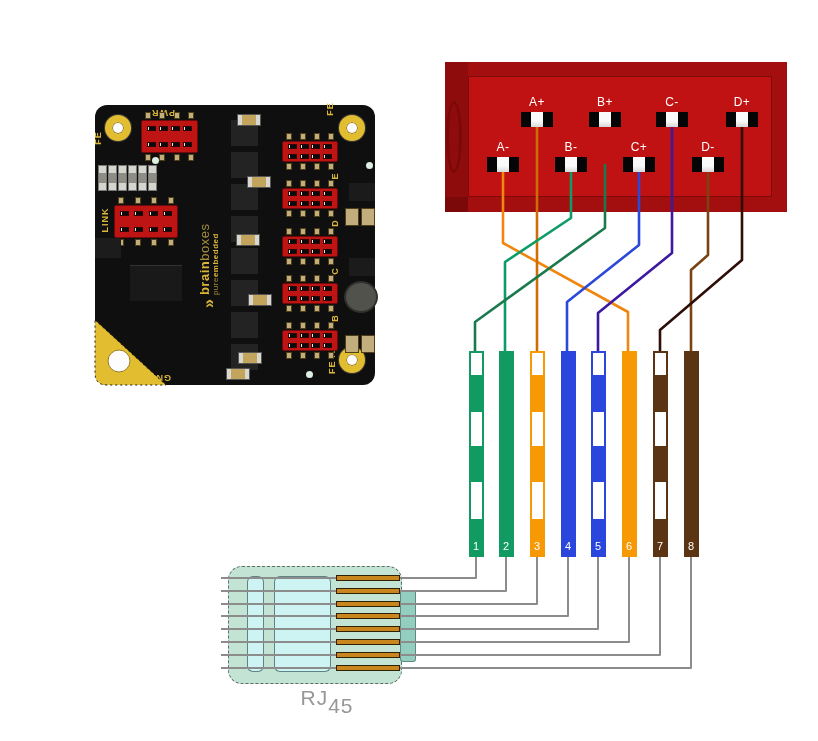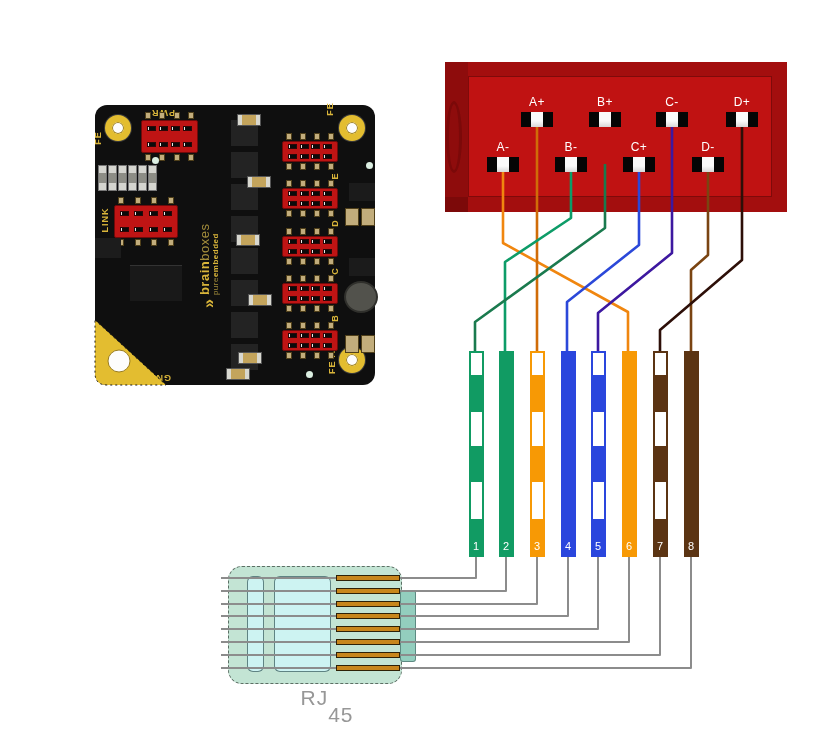--- a/index.html
+++ b/index.html
@@ -49,21 +49,21 @@
   #rj45-tab{position:absolute;left:400px;top:590px;width:14px;height:70px;background:#93cebe;
             border:1px solid rgba(40,70,70,0.5);border-radius:3px;z-index:1;}
   .rj45-slot{position:absolute;top:576px;height:96px;background:#cdf3f2;
              border:1px solid rgba(35,70,70,0.65);border-radius:6px;box-sizing:border-box;z-index:2;}
   #rj45-slot-narrow{left:247px;width:17px;}
   #rj45-slot-main{left:274px;width:57px;}
   .contact{position:absolute;left:336px;width:64px;height:6px;background:#c8861c;
            border:1px solid #2e2107;box-sizing:border-box;z-index:5;}
   #rj45-label{position:absolute;left:292px;top:686px;width:70px;text-align:center;color:#979797;
               font-size:21px;font-weight:400;letter-spacing:1px;z-index:2;}
-  #rj45-label .suffix{position:relative;top:17px;}
+  #rj45-label .suffix{position:relative;top:8px;}
   
   #wire-svg{position:absolute;left:0;top:0;width:818px;height:741px;z-index:3;pointer-events:none;}
   
   .part{position:absolute;}
 </style>
 </head>
 <body>
 
 <div id="scene">
 

